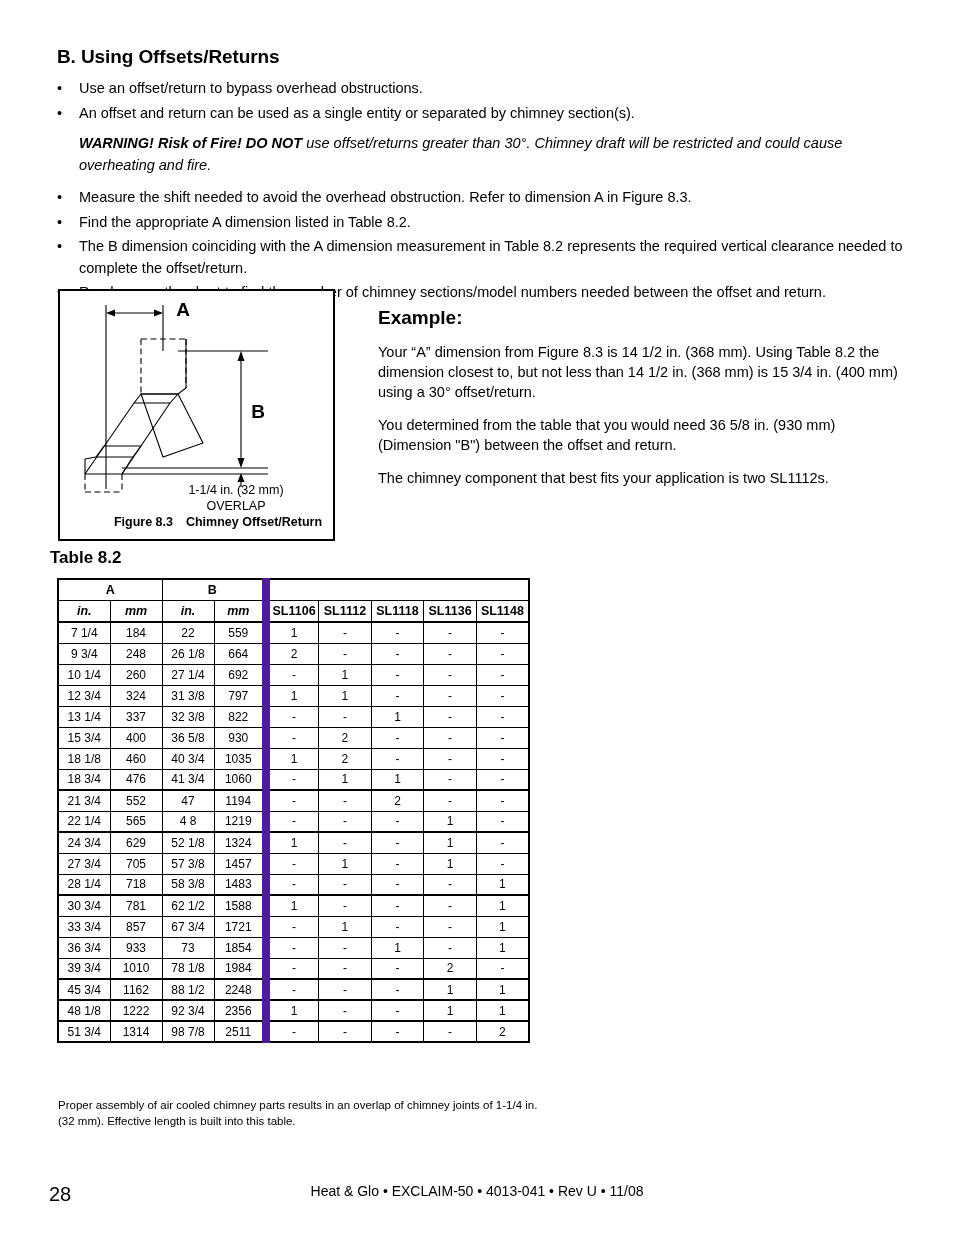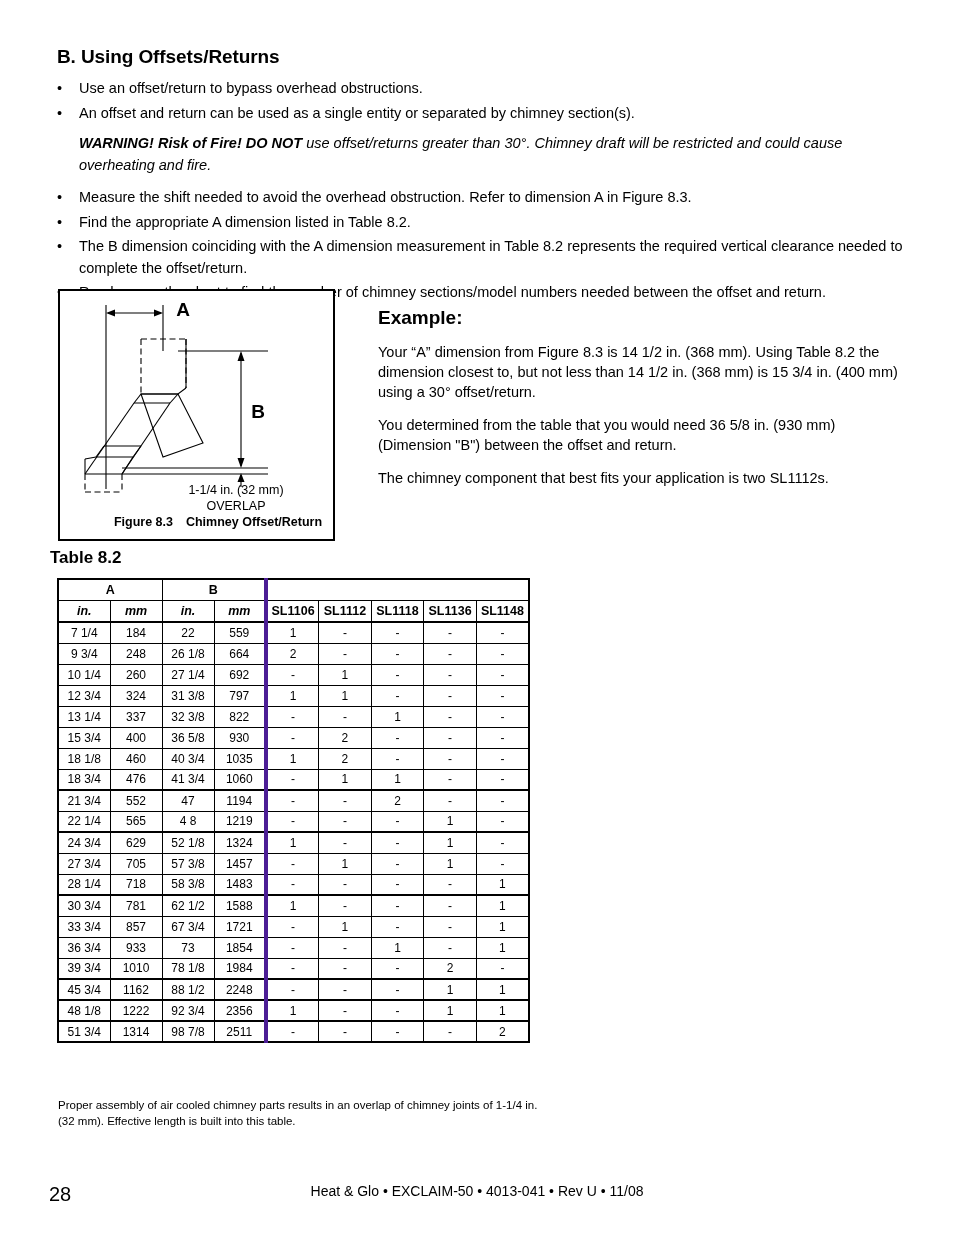--- a/index.html
+++ b/index.html
@@ -160,21 +160,21 @@
     height: 22px;
   }
   table.data th.model {
     font-weight: bold;
     font-size: 12.5px;
   }
   table.data .blank-top { border-top: none; border-left: none; border-right: none; }
   
   table.data { border: 2px solid #000; }
   table.data tr.hdr-last td, table.data tr.hdr-last th { border-bottom: 2px solid #000; }
-  table.data td.sep-left, table.data th.sep-left { border-left: 4px solid #4c1d95; }
+  table.data td.sep-left, table.data th.sep-left { border-left: 8px solid #4c1d95; }
   table.data tr.thick-bottom td { border-bottom: 2px solid #000; }
 
   .col-ain  { width: 52px; }
   .col-amm  { width: 52px; }
   .col-bin  { width: 52px; }
   .col-bmm  { width: 52px; }
   .col-mod  { width: 52.6px; }
 
   
   .footnote {

